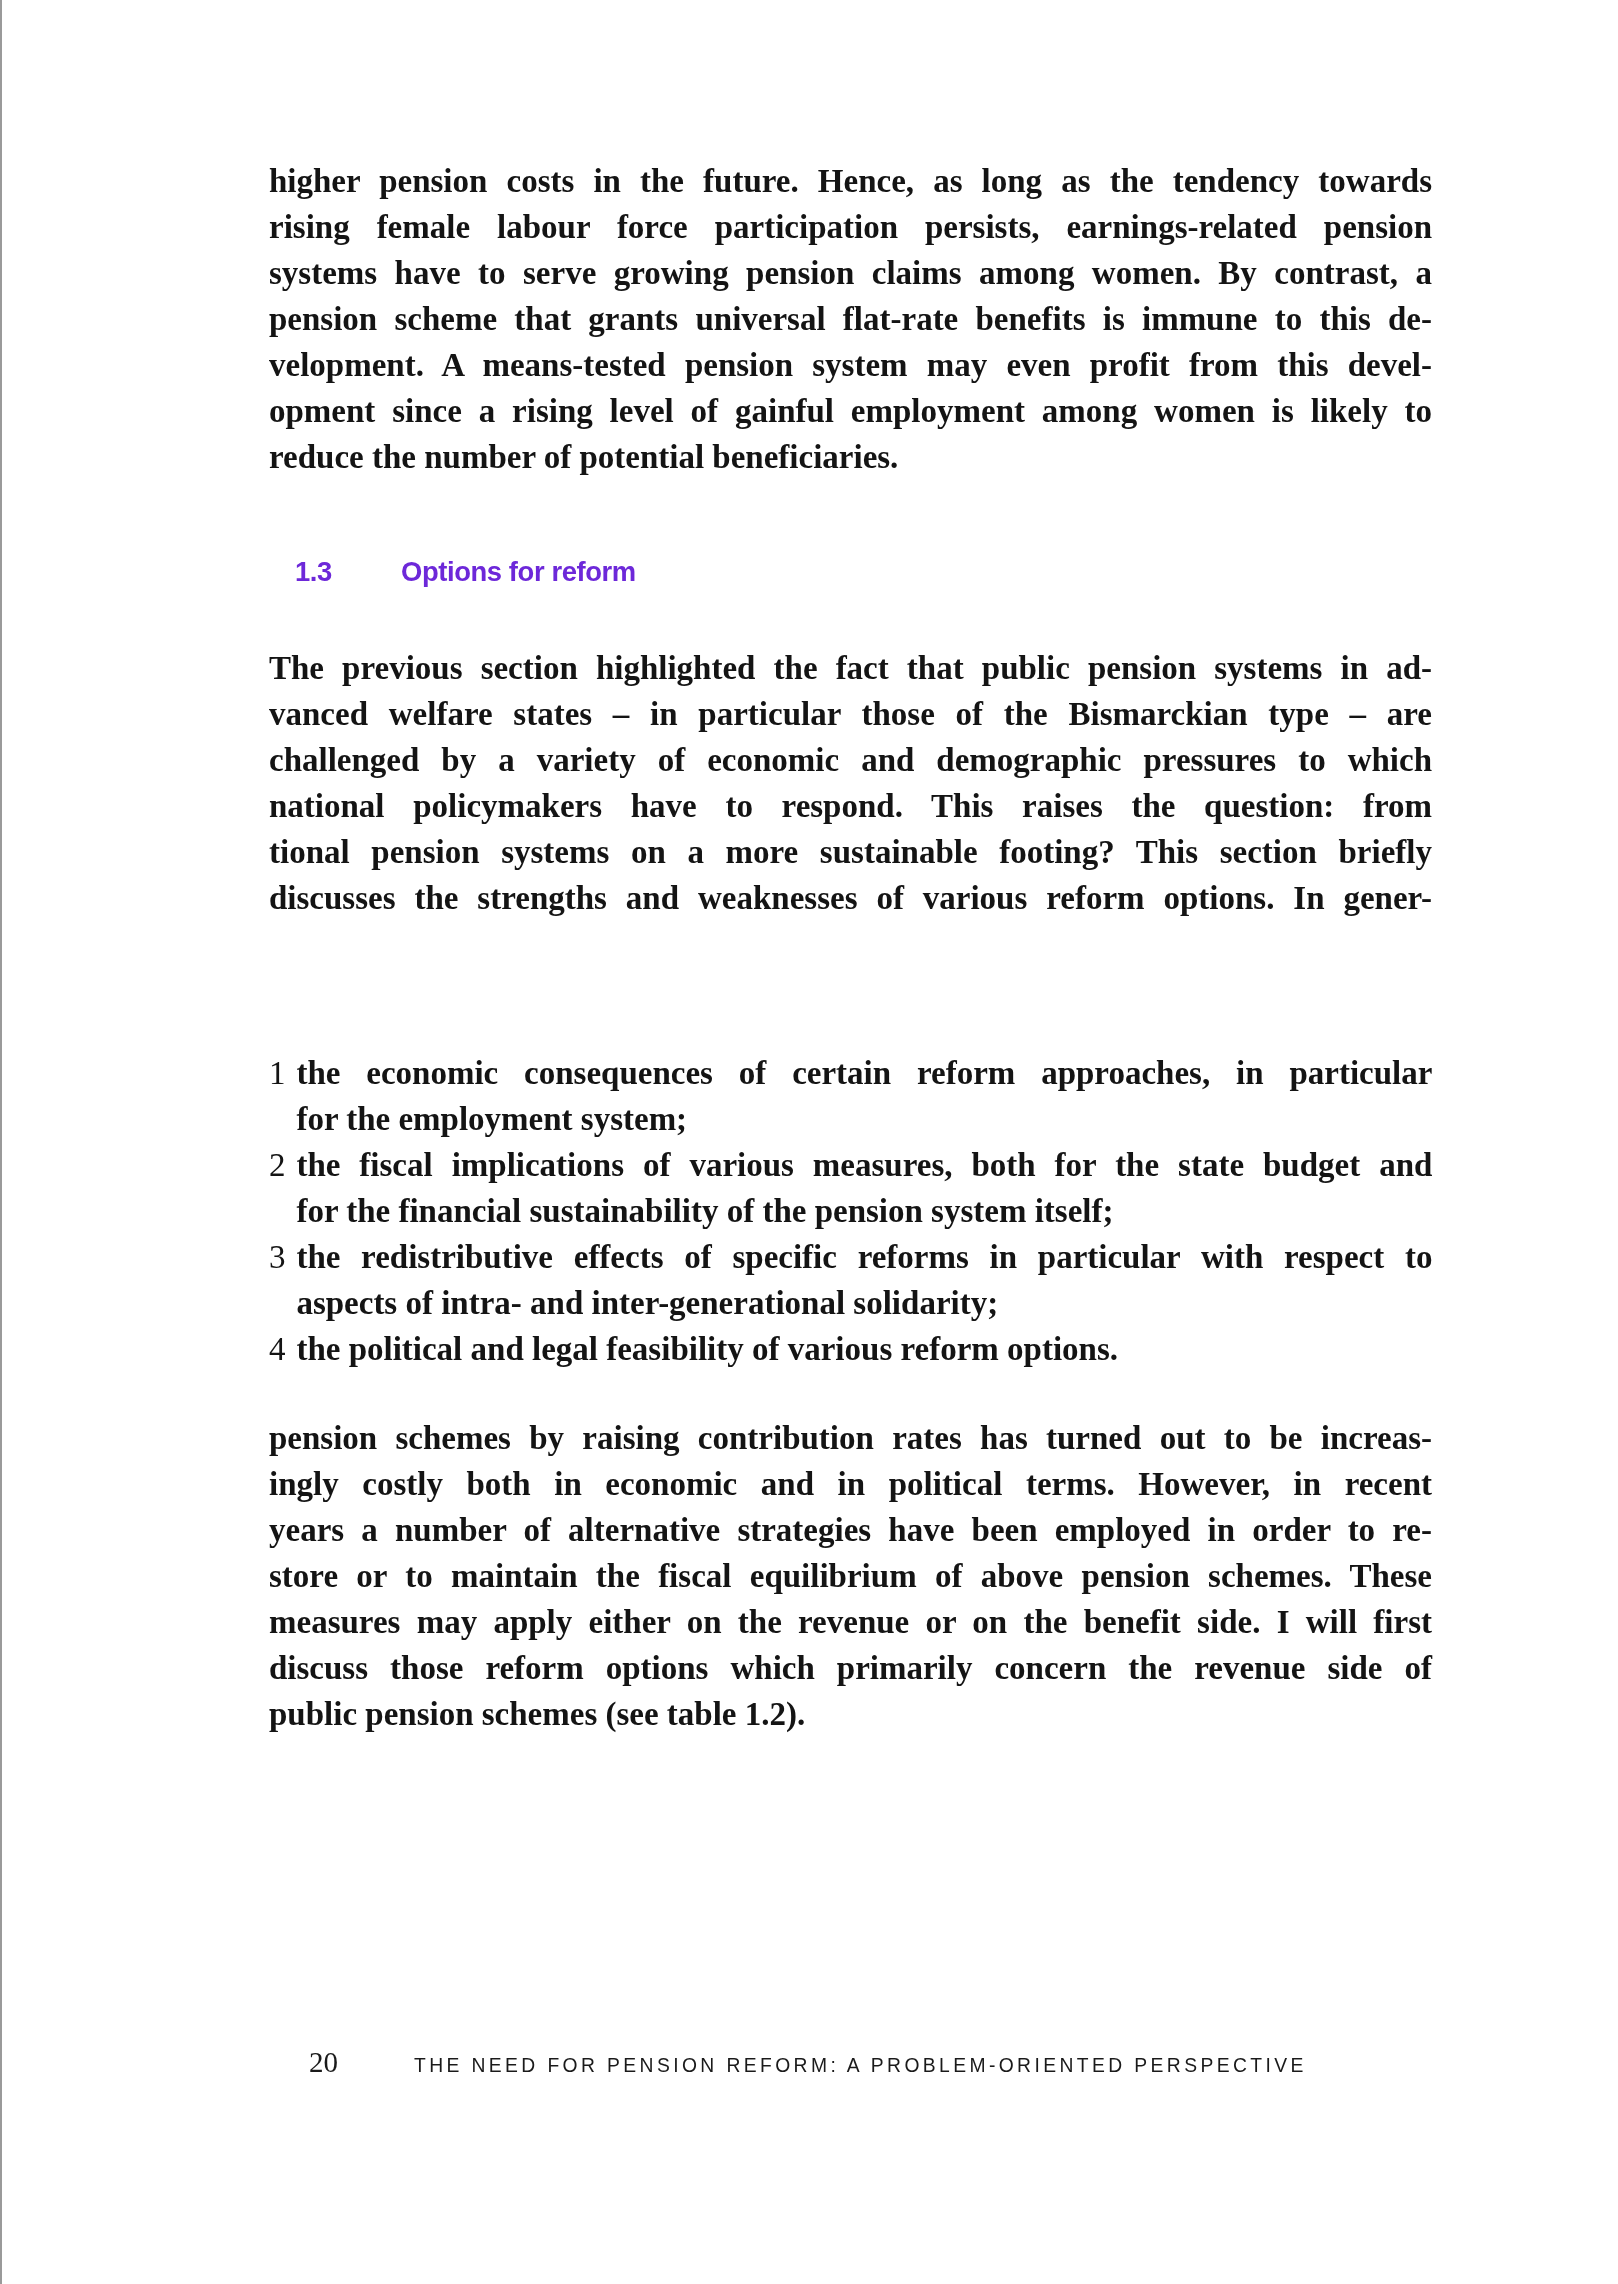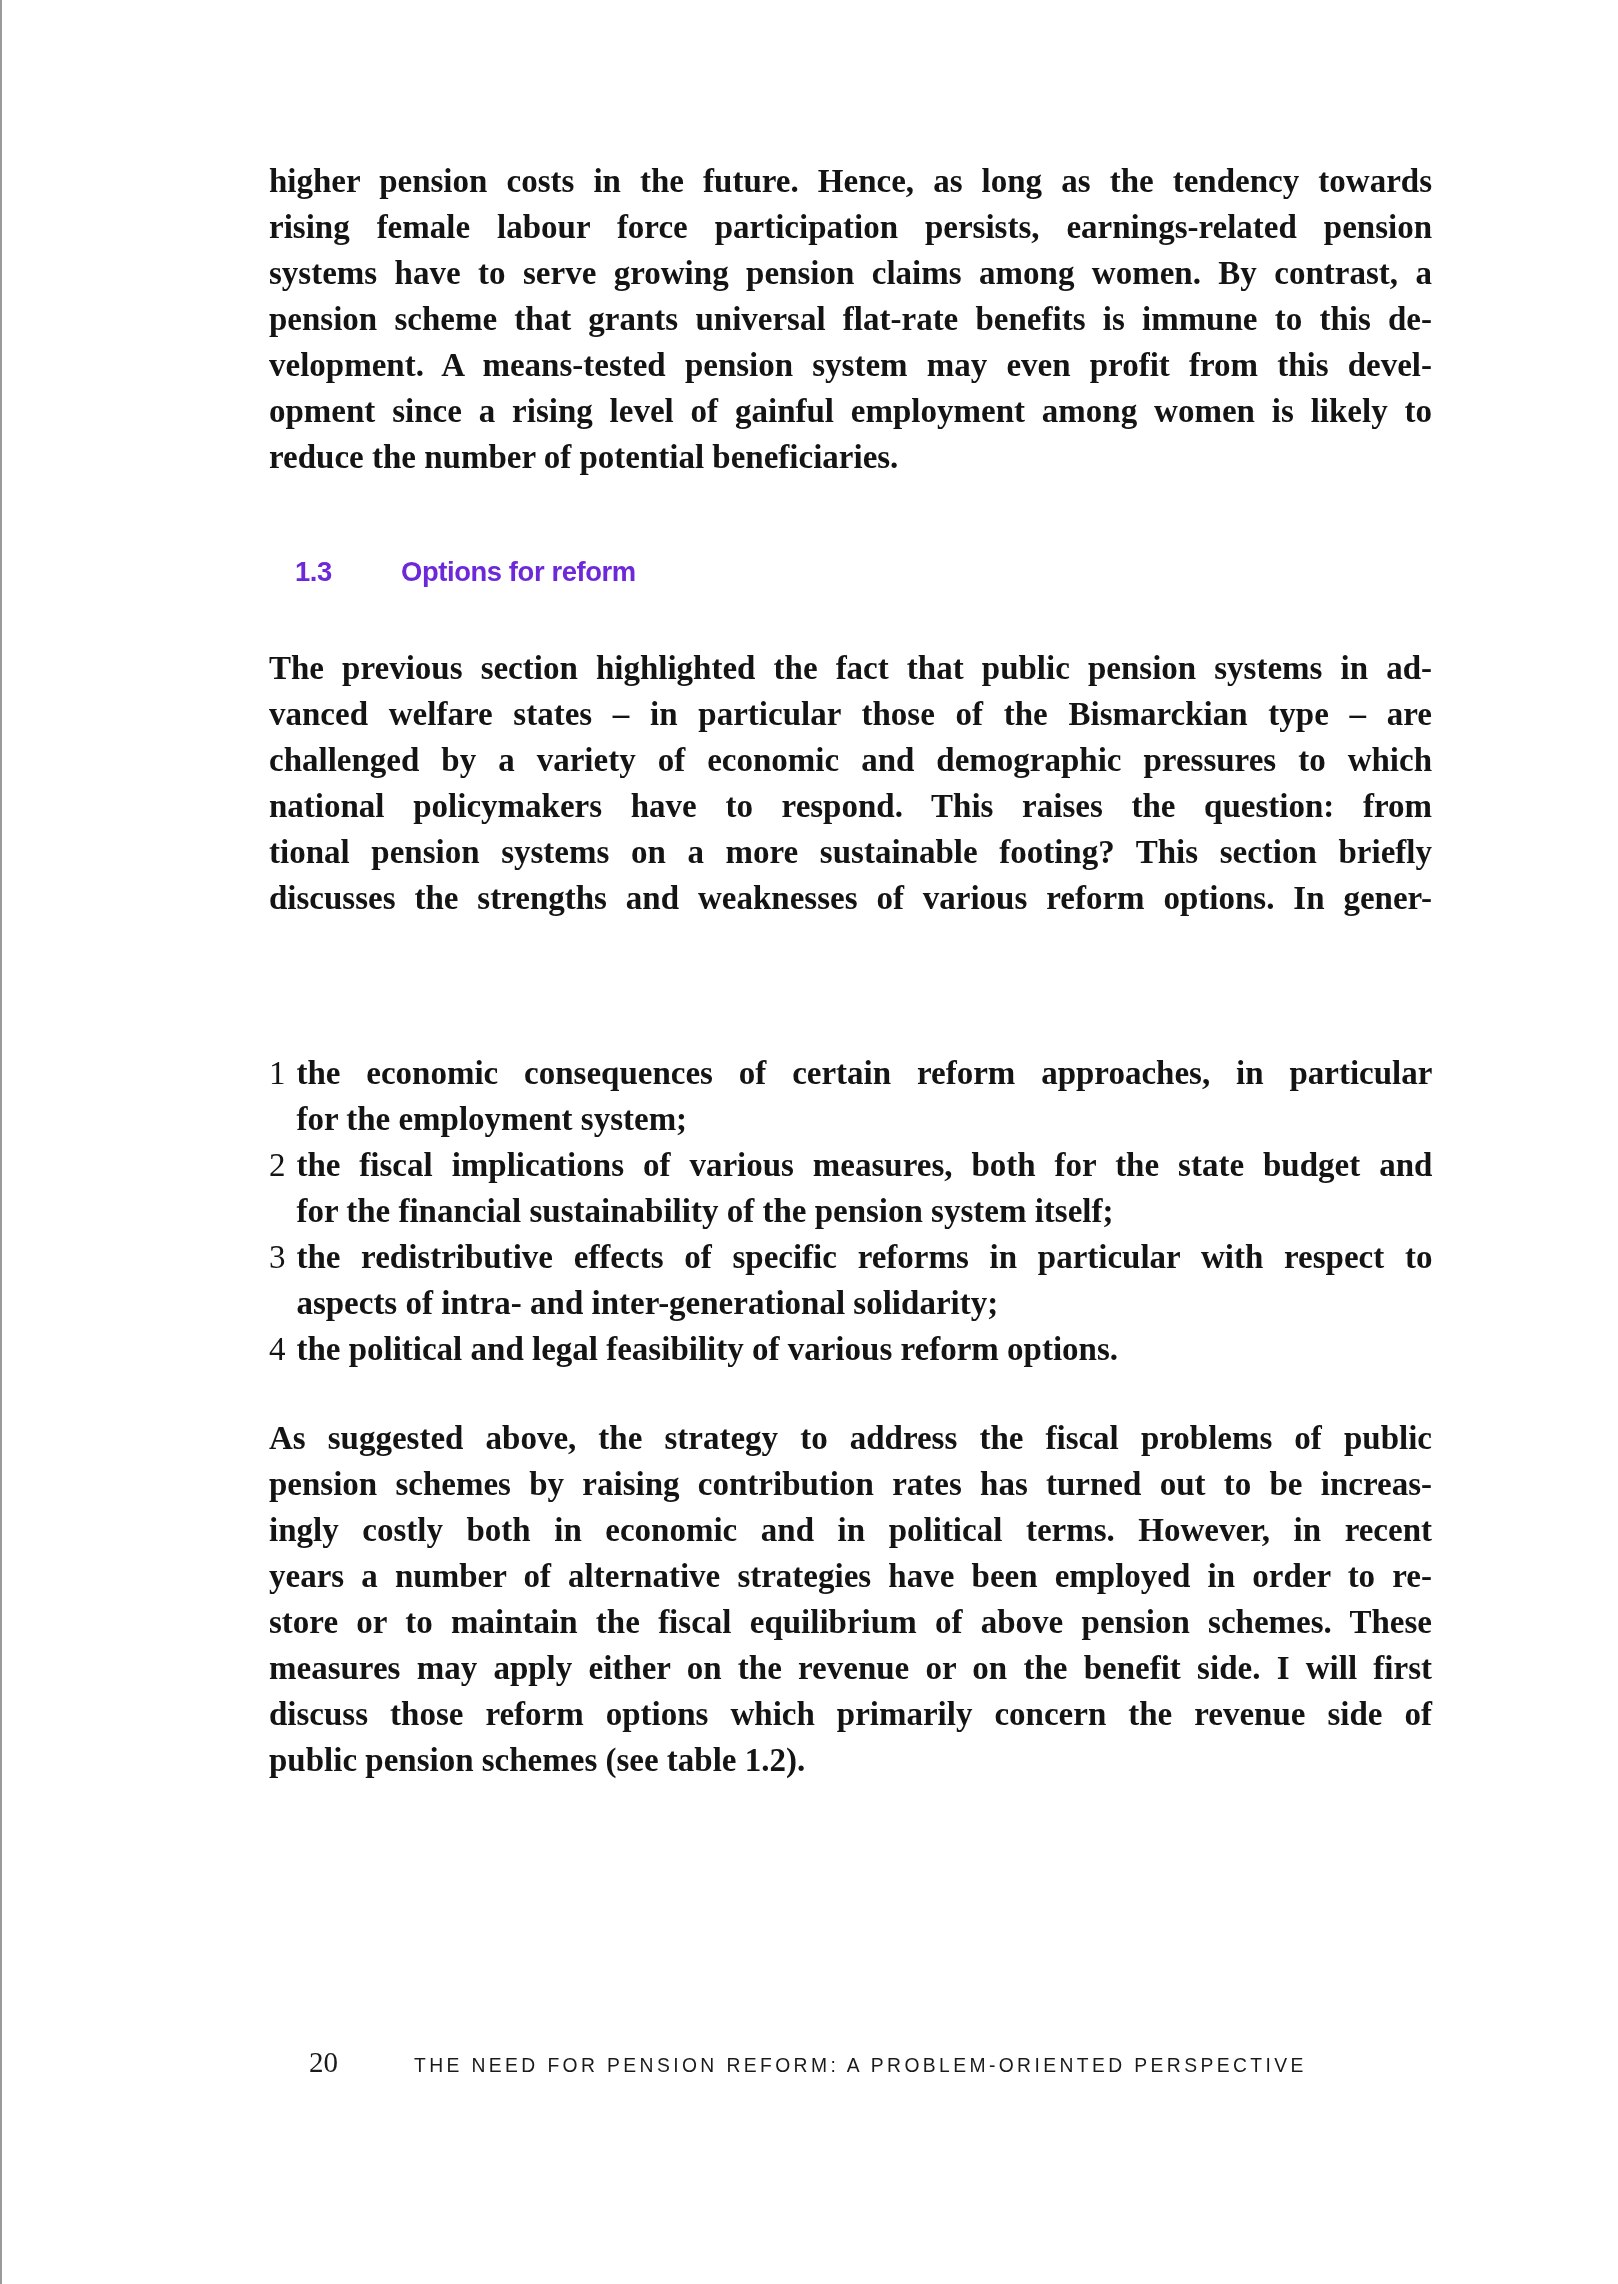--- a/index.html
+++ b/index.html
@@ -143,21 +143,20 @@
     <span class="line">the redistributive effects of specific reforms in particular with respect to</span>
     <span class="line last">aspects of intra- and inter-generational solidarity;</span>
   </div>
   <div class="list-item">
     <span class="marker">4</span>
     <span class="line last">the political and legal feasibility of various reform options.</span>
   </div>
 </div>
 
 <div class="text-block para" id="para-4">
-  <span class="line">As suggested above, the strategy to address the fiscal problems of public</span>
   <span class="line">pension schemes by raising contribution rates has turned out to be increas-</span>
   <span class="line">ingly costly both in economic and in political terms. However, in recent</span>
   <span class="line">years a number of alternative strategies have been employed in order to re-</span>
   <span class="line">store or to maintain the fiscal equilibrium of above pension schemes. These</span>
   <span class="line">measures may apply either on the revenue or on the benefit side. I will first</span>
   <span class="line">discuss those reform options which primarily concern the revenue side of</span>
   <span class="line last">public pension schemes (see table 1.2).</span>
 </div>
 
 <div class="footer">

